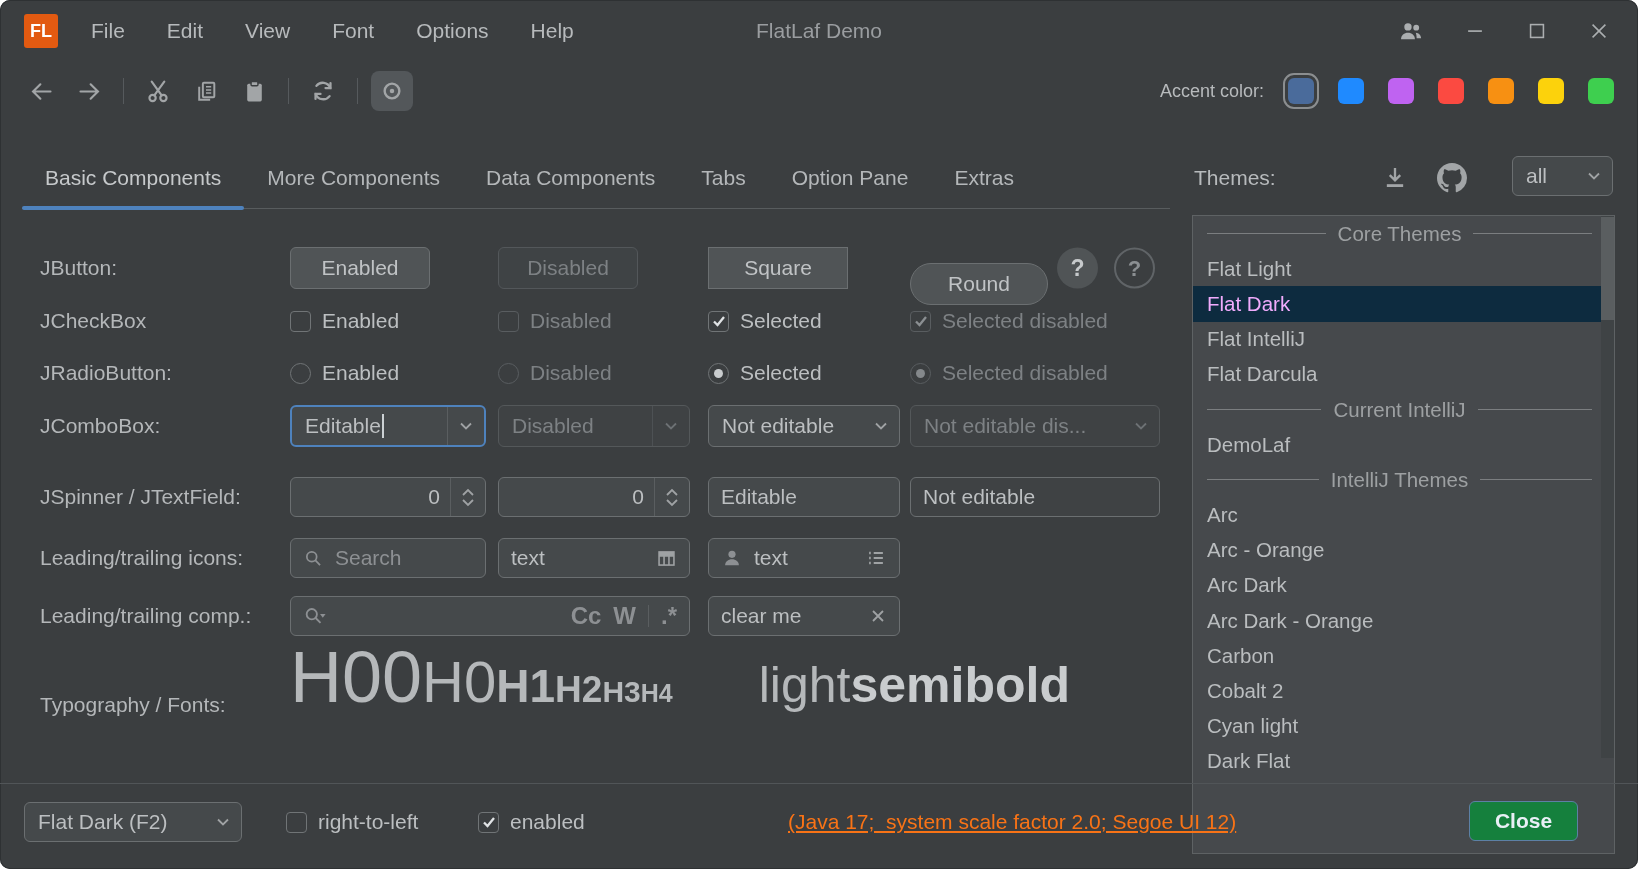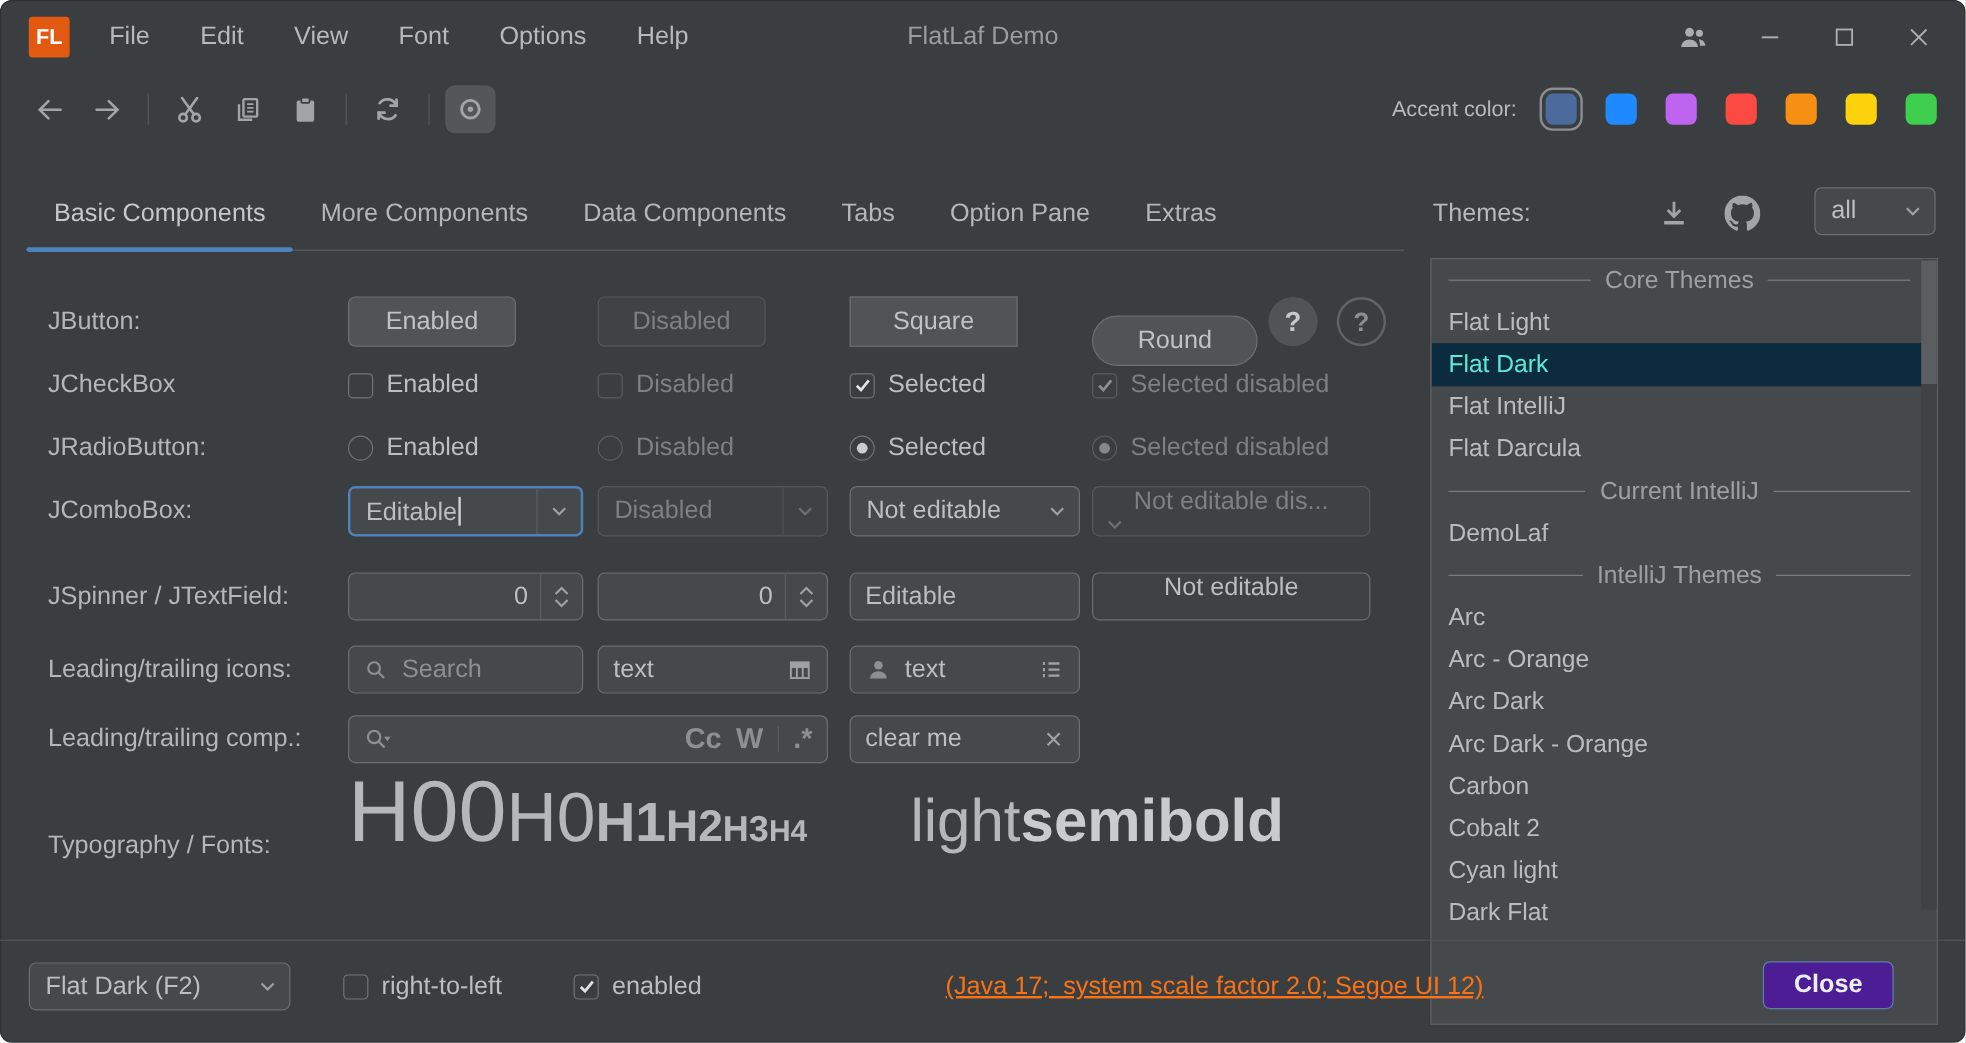--- a/index.html
+++ b/index.html
@@ -43,21 +43,21 @@
   .panel-icon-btn{position:absolute;top:157px;width:42px;height:42px;display:flex;align-items:center;justify-content:center;color:#a2a5a7;}
   .dl-btn{left:1374px;}
   .gh-btn{left:1431px;}
   .filter-combo{position:absolute;left:1512px;top:156px;}
 
   .themes-list{position:absolute;left:1192px;top:215px;width:423px;height:639px;background:#46494c;
                border:1px solid #5e6264;box-sizing:border-box;overflow:hidden;}
   .theme-row{height:35.2px;display:flex;align-items:center;padding-left:14px;font-size:20.5px;color:#babdbf;box-sizing:border-box;}
   .theme-row.t-header{color:#9da0a2;padding-right:22px;gap:12px;}
   .theme-row.t-header::before,.theme-row.t-header::after{content:"";height:1px;background:#7b7e80;flex:1;}
-  .theme-row.selected{background:#0d2b3f;color:#5eead4;}
+  .theme-row.selected{background:#0d2b3f;color:#f0abfc;}
   .themes-scroll-track{position:absolute;right:1px;top:1px;bottom:1px;width:13px;background:#3f4345;}
   .themes-scroll-thumb{position:absolute;right:1px;top:2px;width:13px;height:103px;background:#5a5e60;}
 
   
   .rlabel{position:absolute;left:40px;transform:translateY(-50%);font-size:21px;color:#b4b7b9;white-space:nowrap;}
   .cell{position:absolute;transform:translateY(-50%);}
   .x1{left:290px;} .x2{left:498px;} .x3{left:708px;} .x4{left:910px;}
   .y1{top:268px;} .y2{top:321px;} .y3{top:373px;} .y4{top:426px;}
   .y5{top:497px;} .y6{top:558px;} .y7{top:616px;}
 
@@ -87,21 +87,21 @@
   .combo .cval{flex:1;padding:0 13px;white-space:nowrap;overflow:hidden;}
   .combo .carrow{width:36px;align-self:stretch;display:flex;align-items:center;justify-content:center;color:#9fa2a4;flex:none;}
   .combo.divided .carrow{border-left:1px solid #5a5e60;}
   .combo.focus{border:2px solid #4e82bd;}
   .combo.dim{background:#3f4244;border-color:#54585a;color:#7d8184;}
   .combo.dim .carrow{color:#6d7174;border-color:#4d5154;}
   .combo .sarrows{width:34px;align-self:stretch;border-left:1px solid #5a5e60;display:flex;flex-direction:column;
                   align-items:center;justify-content:center;gap:1px;color:#9fa2a4;flex:none;}
   .combo .num{text-align:right;padding-right:10px;}
   .caret{display:inline-block;width:2px;height:24px;background:#ccd1d4;vertical-align:-5px;margin-left:1px;}
-  .w196{width:196px;} .w192{width:192px;} .w250{width:232px;flex-direction:column;} .w218{width:218px;} .w101{width:101px;} .w400{width:400px;}
+  .w196{width:196px;} .w192{width:192px;} .w250{width:250px;} .w218{width:218px;} .w101{width:101px;} .w400{width:400px;}
 
   
   .tf{height:40px;border:1px solid #6b6f71;border-radius:6px;background:#45494b;display:flex;align-items:center;
       padding:0 12px;gap:11px;font-size:21px;box-sizing:border-box;color:#bcbfc1;}
   .tf.dimbg{background:#3f4244;}
   .tf .ph{color:#8d9093;}
   .tf .licon{color:#8d9093;flex:none;}
   .tf .trail{margin-left:auto;color:#9fa2a4;display:flex;align-items:center;gap:12px;}
   .tgl{font-size:24px;color:#8d9093;font-weight:600;}
   .vsep{width:1px;height:22px;background:#5a5e60;}
@@ -120,21 +120,21 @@
   .sizes-host span:nth-of-type(4){font-size:19px;}
   .sizes-host span:nth-of-type(5){font-size:17px;}
   .mono{font-family:"Liberation Mono",monospace;font-size:21px;margin-left:46px;}
 
   
   .status-sep{position:absolute;left:0;right:0;top:783px;height:1px;background:#515558;}
   .laf-combo{position:absolute;left:24px;top:802px;height:40px;}
   .rtl-ctrl{position:absolute;left:286px;top:822px;transform:translateY(-50%);}
   .enabled-ctrl{position:absolute;left:478px;top:822px;transform:translateY(-50%);}
   .status-info{position:absolute;left:788px;top:822px;transform:translateY(-50%);font-size:21px;color:#f97316;white-space:pre;text-decoration:underline;}
-  .close-btn{position:absolute;right:60px;top:801px;width:109px;height:40px;background:#4c1d95;border:1px solid #5d80a5;
+  .close-btn{position:absolute;right:60px;top:801px;width:109px;height:40px;background:#15803d;border:1px solid #5d80a5;
              border-radius:6px;color:#e9eff6;font-weight:bold;font-size:21px;display:flex;align-items:center;justify-content:center;box-sizing:border-box;}
 </style>
 </head>
 <body>
 
 <div class="window">
 
   <div class="titlebar">
     <div class="logo">FL</div>
     <nav class="menubar">

